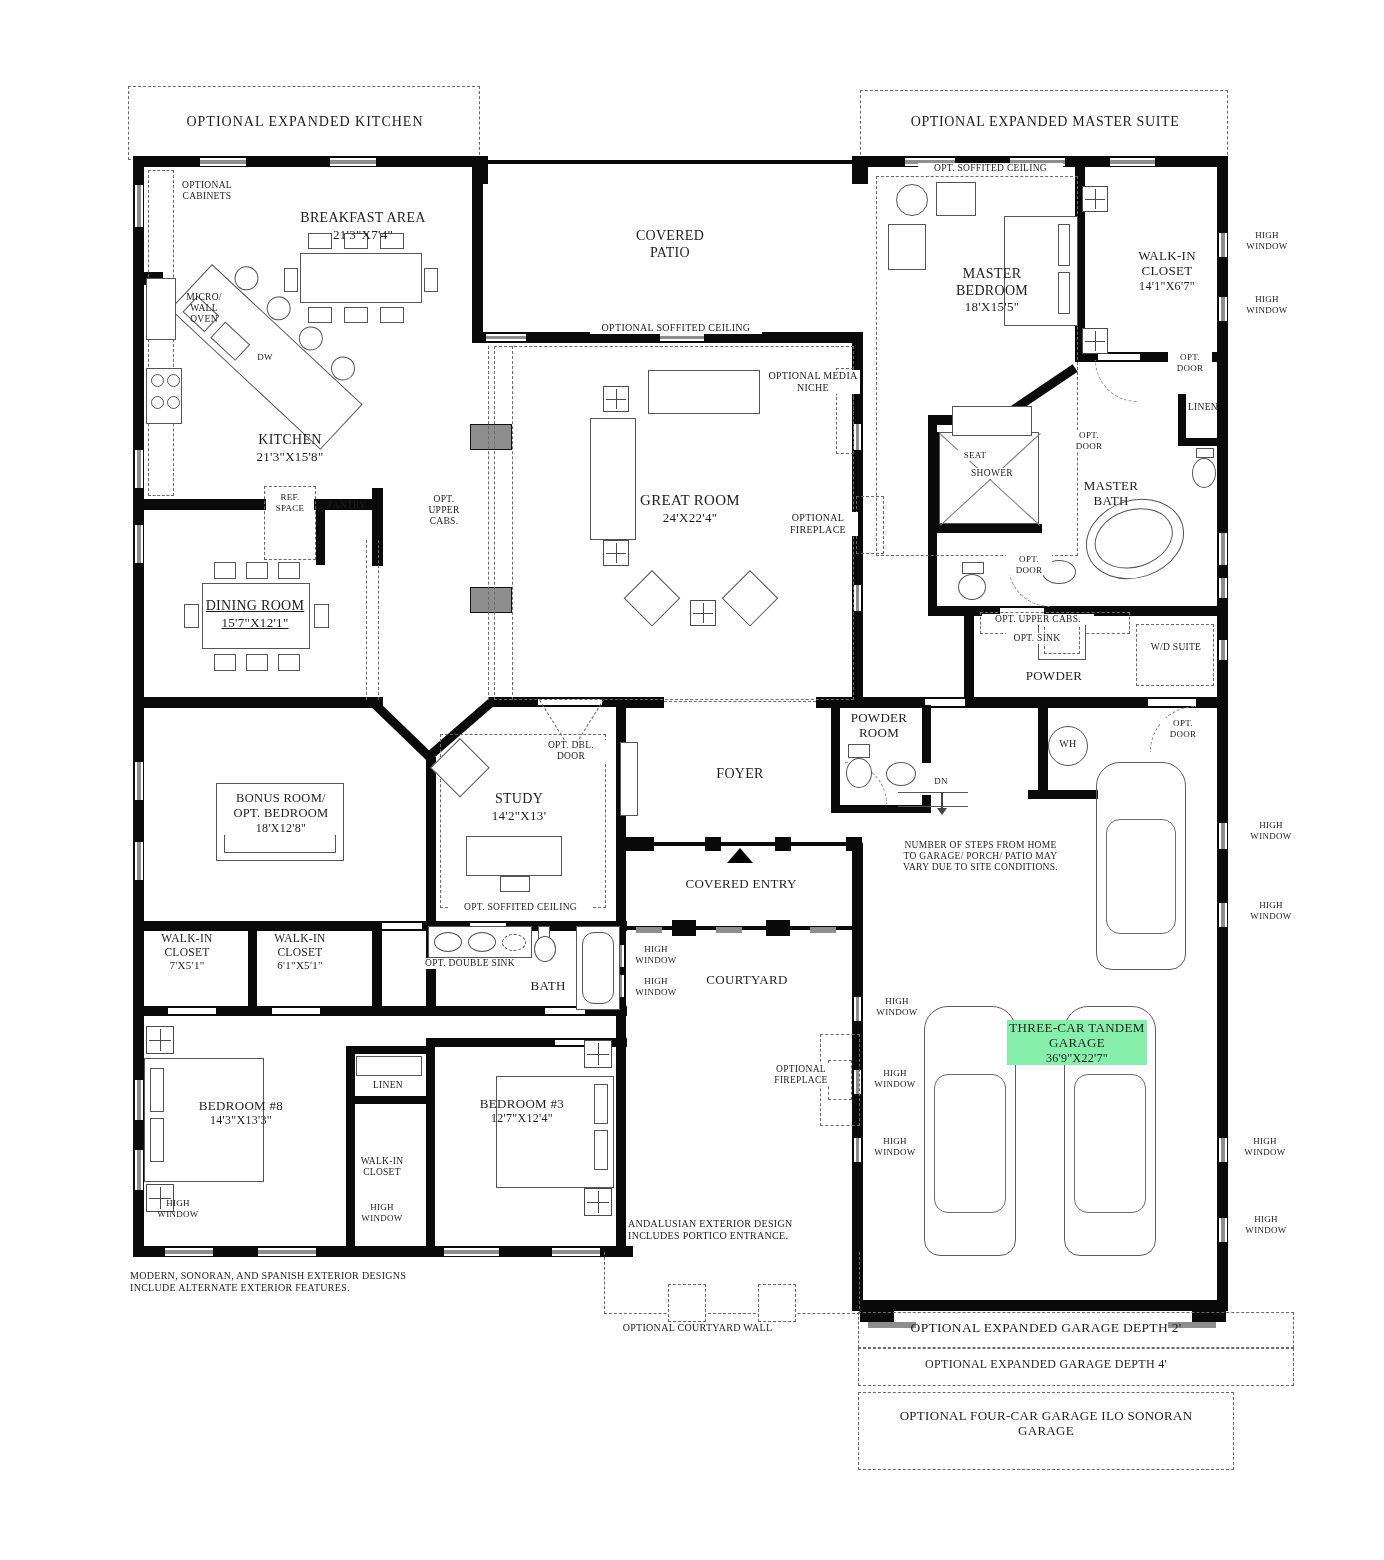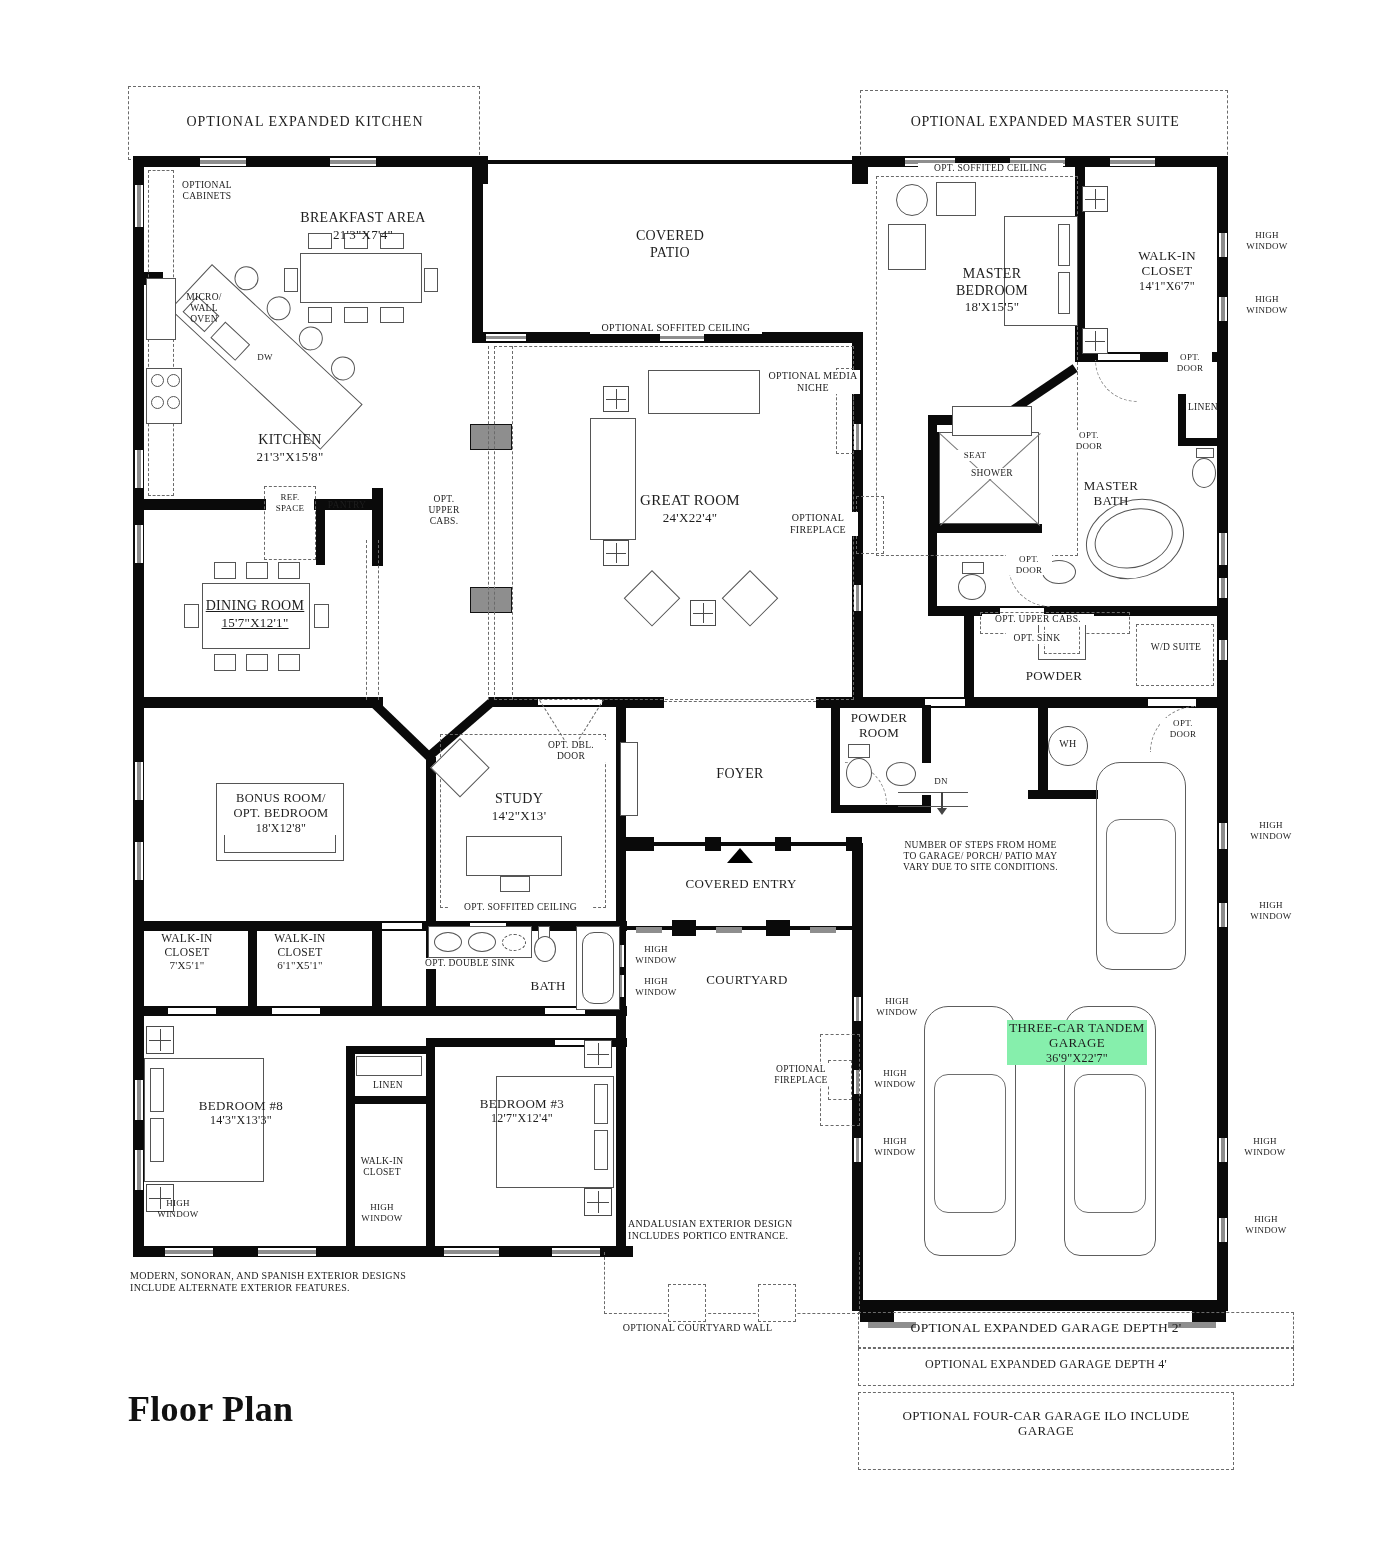--- a/index.html
+++ b/index.html
@@ -408,17 +408,16 @@
     <div>BEDROOM #3</div>
     <div style="font-size:12px;">12'7"X12'4"</div>
   </div>
   <div class="t" style="left:148px;top:1198px;width:60px;font-size:9px;">HIGH WINDOW</div>
   <div class="t" style="left:352px;top:1202px;width:60px;font-size:9px;">HIGH WINDOW</div>
   <div class="t tl" style="left:130px;top:1270px;width:322px;font-size:10px;text-align:left;">MODERN, SONORAN, AND SPANISH EXTERIOR DESIGNS INCLUDE ALTERNATE EXTERIOR FEATURES.</div>
   <div class="t tl" style="left:628px;top:1218px;width:200px;font-size:10px;text-align:left;">ANDALUSIAN EXTERIOR DESIGN INCLUDES PORTICO ENTRANCE.</div>
   <div class="t" style="left:600px;top:1322px;width:195px;font-size:10px;">OPTIONAL COURTYARD WALL</div>
   <div class="t" style="left:880px;top:1320px;width:332px;font-size:13.5px;">OPTIONAL EXPANDED GARAGE DEPTH 2'</div>
   <div class="t" style="left:880px;top:1357px;width:332px;font-size:12px;">OPTIONAL EXPANDED GARAGE DEPTH 4'</div>
-  <div class="t" style="left:898px;top:1408px;width:296px;font-size:13px;">OPTIONAL FOUR-CAR GARAGE ILO INCLUDE GARAGE</div>
-
-  <div class="t tl title" style="left:128px;top:1388px;width:260px;font-size:36px;text-align:left;color:#111;">Floor Plan</div>
+  <div class="t" style="left:898px;top:1408px;width:296px;font-size:13px;">OPTIONAL FOUR-CAR GARAGE ILO SONORAN GARAGE</div>
+
 
 </div>
 
 </body></html>

